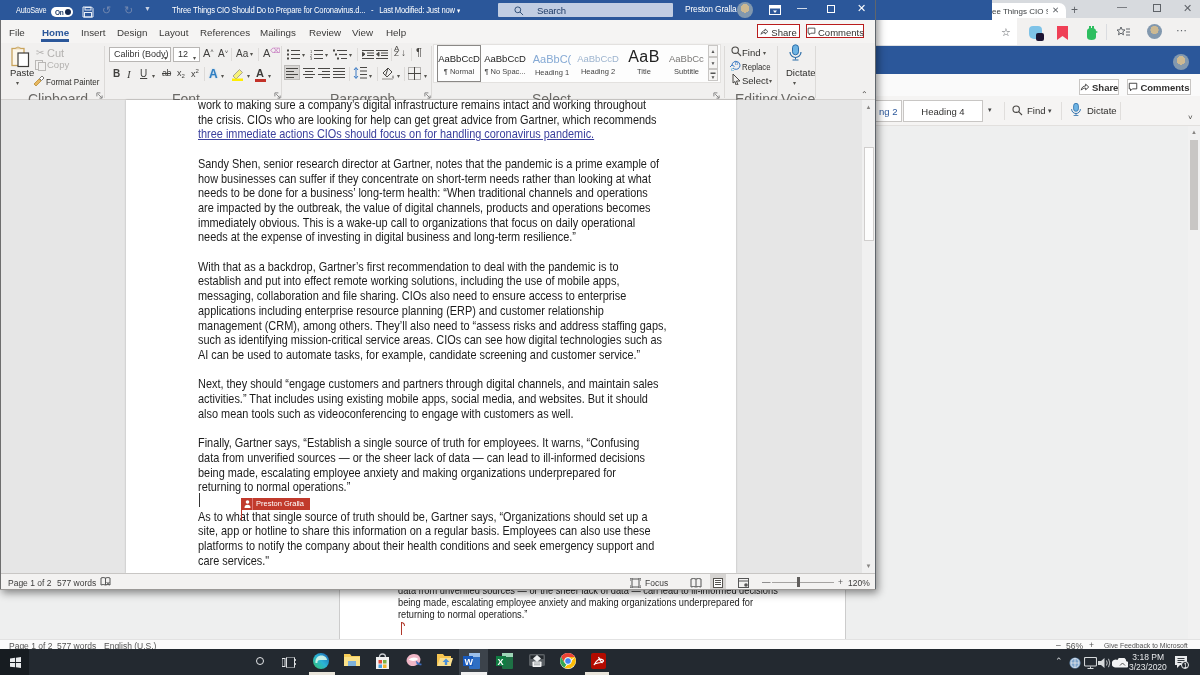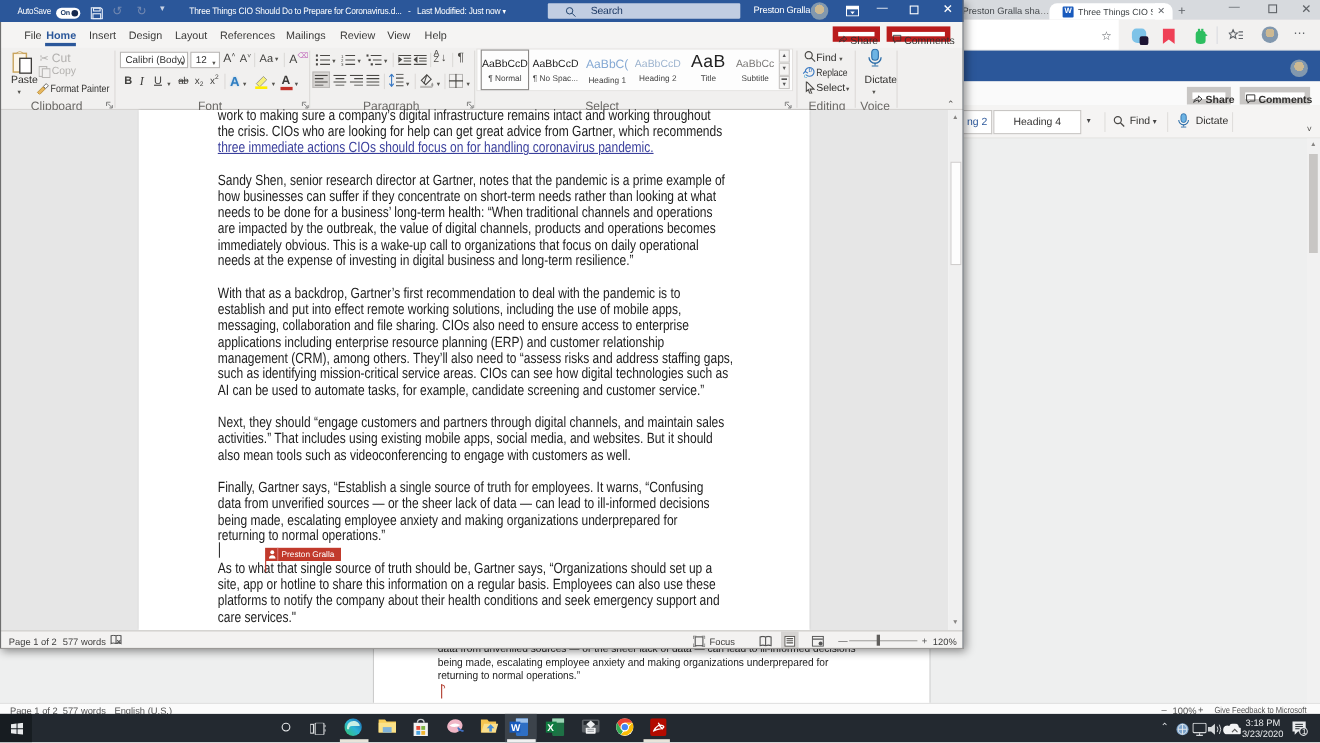--- a/index.html
+++ b/index.html
@@ -13,33 +13,33 @@
 #wo-blue{left:0;top:46px;width:1200px;height:28px;background:#2b579a}
 #wo-white{left:0;top:74px;width:1200px;height:22px;background:#fafafa}
 #wo-ribbon{left:0;top:96px;width:1200px;height:30px;background:#f5f4f3;border-bottom:1px solid #e2e0de}
 #wo-doc{left:0;top:126px;width:1200px;height:513px;background:#eeefef}
 #wo-page{left:339px;top:126px;width:507px;height:513px;background:#fff;border-left:1px solid #ccc;border-right:1px solid #ccc}
 #wo-status{left:0;top:639px;width:1200px;height:10px;background:#fbfbfb;border-top:1px solid #e2e2e2;font-size:8.5px;color:#535353}
 
 #taskbar{left:0;top:649px;width:1200px;height:26px;background:#232930}
 
 #word{left:0;top:0;width:876px;height:590px;background:#fff;box-shadow:2px 3px 8px rgba(0,0,0,.45)}
-#titlebar{left:0;top:0;width:876px;height:20px;background:#2b579a;color:#fff;font-size:8.5px;letter-spacing:-0.2px}
+#titlebar{left:0;top:0;width:992px;height:20px;background:#2b579a;color:#fff;font-size:8.5px;letter-spacing:-0.2px}
 #tabrow{left:0;top:20px;width:876px;height:23px;background:#f5f4f3}
 #ribbon{left:0;top:43px;width:876px;height:57px;background:#f1f0ef;border-bottom:1px solid #d5d3d1}
 #docarea{left:0;top:100px;width:862px;height:473px;background:#e6e6e6}
 #page{left:126px;top:100px;width:610px;height:473px;background:#fff;box-shadow:0 0 2px rgba(0,0,0,.25)}
 #scrollcol{left:862px;top:100px;width:13px;height:473px;background:#f0f0f0}
 #statusbar{left:0;top:573px;width:876px;height:17px;background:#f3f2f1;border-top:1px solid #c8c6c4;color:#3d3c3b;font-size:8.5px}
 .doctext{font-size:13.4px;line-height:14.7px;color:#1c1c1c;white-space:nowrap;transform-origin:0 0}
 .lnk{color:#3a3f9c;text-decoration:underline}
-.grplabel{font-size:11px;color:#6b6966;text-align:right}
+.grplabel{font-size:14px;color:#6b6966;text-align:center}
 .sep{position:absolute;width:1px;background:#dcdad8}
 .tabtxt{top:6.5px;font-size:9.8px;color:#3b3a39}
-.btnbox{background:#fff;border:5px solid #b91c1c;font-size:9.5px;color:#323130;text-align:center;line-height:13px;white-space:nowrap}
+.btnbox{background:#fff;border:1px solid #b91c1c;font-size:9.5px;color:#323130;text-align:center;line-height:13px;white-space:nowrap}
 .cmb{position:absolute;background:#fff;border:1px solid #b8b6b4;font-size:9px;color:#333;line-height:13px;padding-left:4px}
 .icn{position:absolute;font-size:10px;color:#41403e}
 .dd{position:absolute;font-size:6px;color:#55534f}
 .stybox{position:absolute;top:2px;width:44px;height:37px;border:1px solid transparent;text-align:center}
 .styA{display:block;font-size:9.5px;color:#222;margin-top:7px;white-space:nowrap;overflow:hidden}
 .styL{display:block;font-size:7.5px;color:#444;margin-top:3px;white-space:nowrap;overflow:hidden}
 .tb-ico{top:4px}
 .tbu{position:absolute;top:23px;width:25px;height:3px;background:#e8e4da}
 </style></head>
 <body>
@@ -112,21 +112,21 @@
 <span class="abs" style="left:400.5px;top:621.5px;width:1.5px;height:13px;background:#b0392b"></span>
 <span class="abs" style="left:400.5px;top:621.5px;width:4px;height:4px;border:1.5px solid #b0392b;border-left:none;border-bottom:none;border-radius:0 4px 0 0"></span>
 <span class="abs" style="left:1188px;top:126px;width:12px;height:513px;background:#f1f1f1"></span>
 <span class="abs" style="left:1188px;top:126px;width:12px;height:12px;background:#f1f1f1;color:#868482;font-size:6px;text-align:center;line-height:12px">▲</span>
 <span class="abs" style="left:1190px;top:140px;width:8px;height:90px;background:#c8c6c4"></span>
 <div class="abs" id="wo-status">
   <span class="abs" style="left:9px;top:1px">Page 1 of 2</span>
   <span class="abs" style="left:57px;top:1px">577 words</span>
   <span class="abs" style="left:104px;top:1px">English (U.S.)</span>
   <span class="abs" style="left:1056px;top:0px">–</span>
-  <span class="abs" style="left:1066px;top:1px">100%</span>
+  <span class="abs" style="left:1066px;top:1px">56%</span>
   <span class="abs" style="left:1089px;top:0px">+</span>
   <span class="abs" style="left:1104px;top:1px;font-size:8px;transform:scaleX(0.86);transform-origin:0 0;white-space:nowrap">Give Feedback to Microsoft</span>
 </div>
 
 <div class="abs" id="taskbar">
   <span class="abs" style="left:0;top:0;width:29px;height:26px;background:#171c21"></span>
   <svg class="abs" style="left:10px;top:8px" width="11" height="11" viewBox="0 0 12 12">
         <g fill="#e8eaec">
           <path d="M0 1.5 L5.5 0.8 V5.5 H0 Z"></path>
           <path d="M6.5 0.7 L12 0 V5.5 H6.5 Z"></path>
@@ -268,21 +268,21 @@
   <svg class="abs" style="left:769px;top:5px" width="12" height="10" viewBox="0 0 12 10">
         <rect x="0.5" y="0.5" width="11" height="9" fill="none" stroke="#fff"></rect>
         <rect x="0.5" y="0.5" width="11" height="3" fill="#fff"></rect>
         <path d="M6 8 L4 5.5 L8 5.5 Z" fill="#fff"></path>
       </svg>
   <span class="abs" style="left:797px;top:2px;font-size:10px">—</span>
   <span class="abs" style="left:827px;top:4.5px;width:8px;height:8px;border:1px solid #fff"></span>
   <span class="abs" style="left:857px;top:2px;font-size:11px">✕</span>
 </div>
 <div class="abs" id="tabrow">
-  <span class="abs tabtxt" style="left:22px">File</span>
+  <span class="abs tabtxt" style="left:9px">File</span>
   <span class="abs tabtxt" style="left:42px;color:#2b579a;font-weight:bold">Home</span>
   <span class="abs" style="left:41px;top:19px;width:28px;height:2.5px;background:#2b579a"></span>
   <span class="abs tabtxt" style="left:81px">Insert</span>
   <span class="abs tabtxt" style="left:117px">Design</span>
   <span class="abs tabtxt" style="left:159px">Layout</span>
   <span class="abs tabtxt" style="left:200px">References</span>
   <span class="abs tabtxt" style="left:260px">Mailings</span>
   <span class="abs tabtxt" style="left:309px">Review</span>
   <span class="abs tabtxt" style="left:352px">View</span>
   <span class="abs tabtxt" style="left:386px">Help</span>

